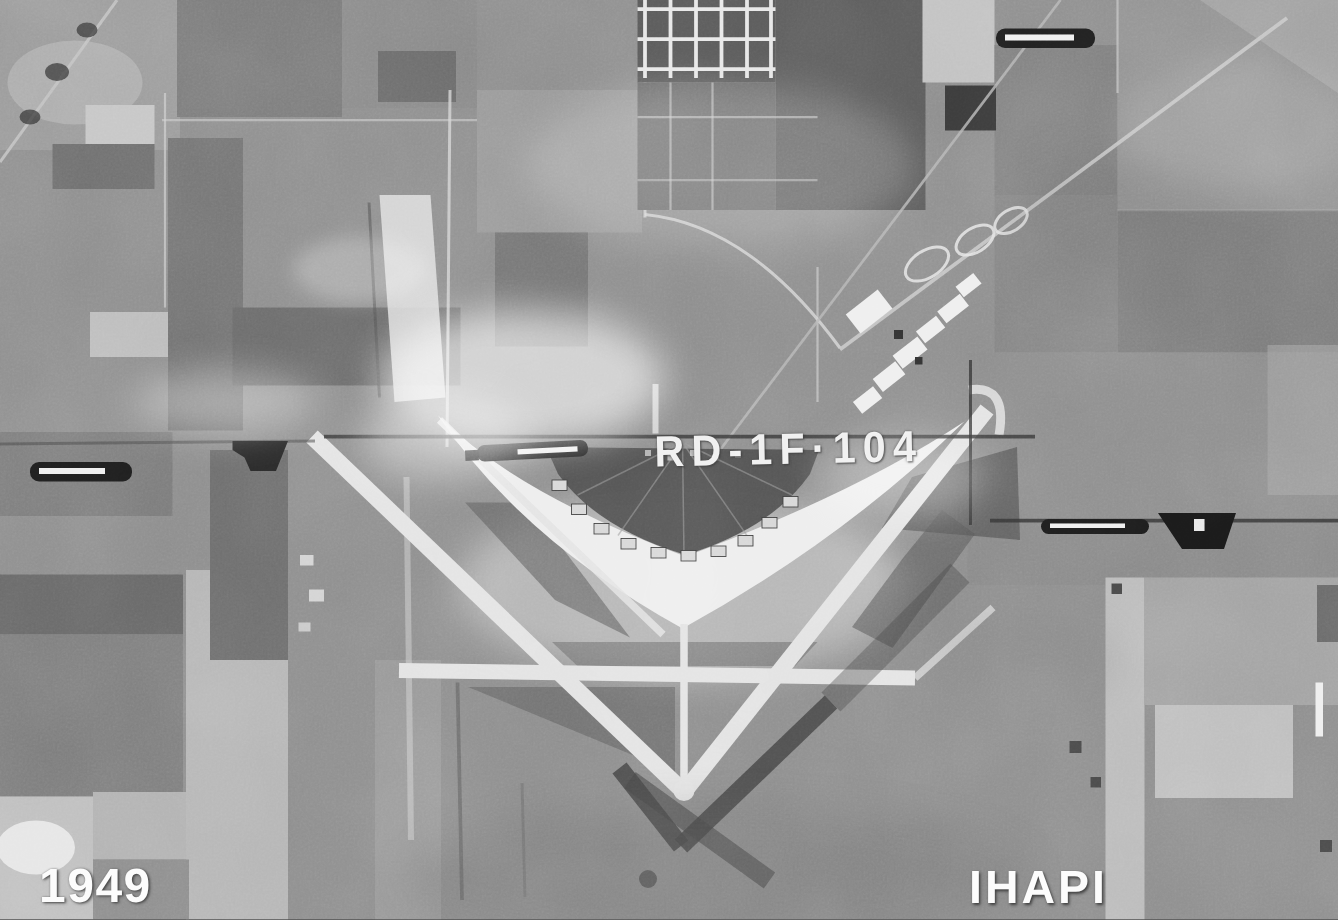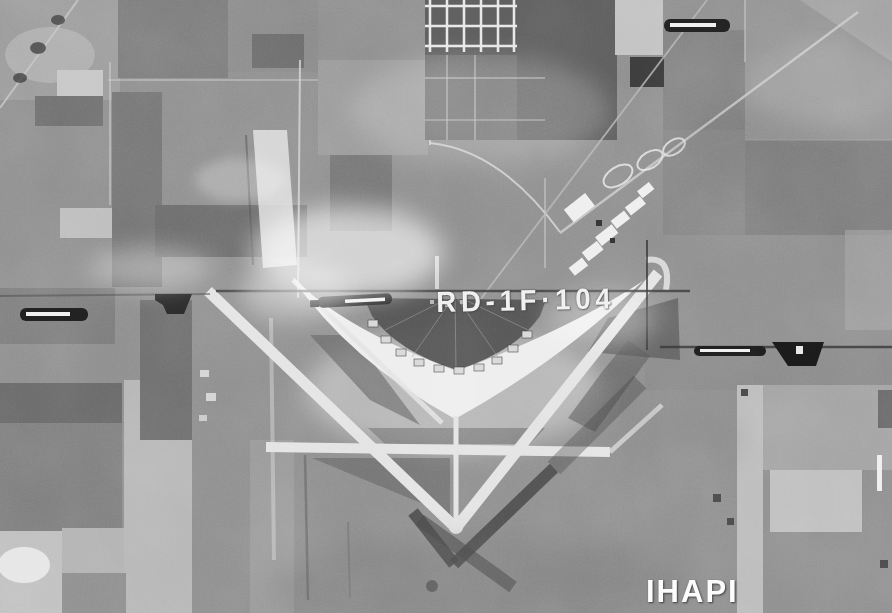--- a/index.html
+++ b/index.html
@@ -250,14 +250,15 @@
     <ellipse cx="760" cy="160" rx="90" ry="50" fill="#6f6f6f" opacity=".15" filter="url(#soft12)"></ellipse>
     <ellipse cx="240" cy="180" rx="45" ry="22" fill="#ffffff" opacity=".25" filter="url(#soft6)"></ellipse>
     <ellipse cx="690" cy="440" rx="55" ry="28" fill="#777777" opacity=".18" filter="url(#soft12)"></ellipse>
   </g>
 
   <rect x="0" y="0" width="892" height="613" filter="url(#blotch)" opacity=".16" style="mix-blend-mode:overlay"></rect>
   <rect x="0" y="0" width="892" height="613" filter="url(#grain)" opacity=".13" style="mix-blend-mode:overlay"></rect>
 </svg>
 
   <div class="overlay-label frame-code-label">RD-1F·104</div>
+  <div class="overlay-label year-label">1949</div>
   <div class="overlay-label watermark-label">IHAPI</div>
 </div>
 
 </body></html>

